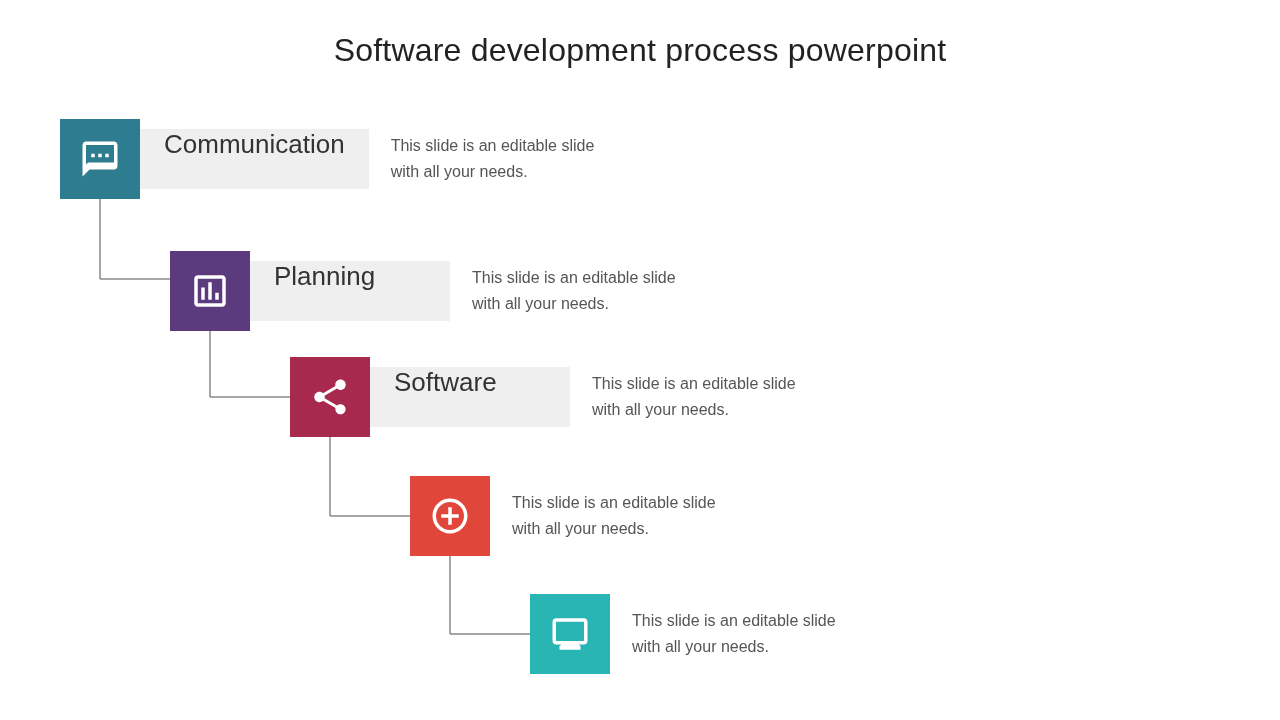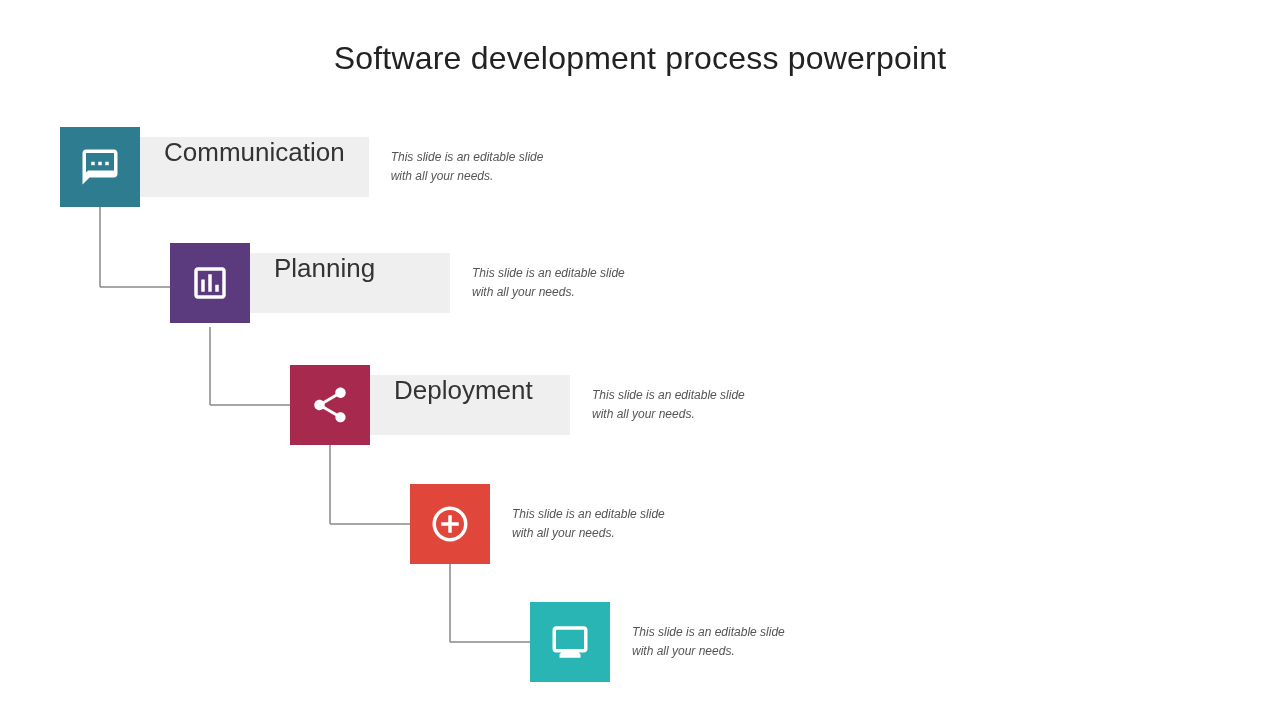--- a/index.html
+++ b/index.html
@@ -10,21 +10,21 @@
       font-family: 'Segoe UI', Arial, sans-serif;
       overflow: hidden;
       position: relative;
     }
 
     .page-title {
       text-align: center;
       font-size: 32px;
       font-weight: 400;
       color: #222;
-      padding-top: 40px;
+      padding-top: 32px;
       padding-bottom: 10px;
       letter-spacing: 0.2px;
     }
 
     .diagram-container {
       position: relative;
       width: 100%;
       height: 620px;
     }
 
@@ -69,36 +69,35 @@
       align-items: flex-start;
       padding: 0 24px;
       font-size: 26px;
       color: #333;
       font-weight: 400;
       min-width: 200px;
     }
 
     .step-description {
       margin-left: 22px;
-      font-size: 12px;
+      font-size: 16px;
       color: #555;
       line-height: 1.6;
-      font-style: italic;
     }
 
     
     .color-teal    { background-color: #2e7c8f; }
     .color-purple  { background-color: #5b3a7e; }
     .color-crimson { background-color: #a8294e; }
     .color-red     { background-color: #e0463a; }
     .color-cyan    { background-color: #2ab5b5; }
 
     
     .row-0 { left: 60px;  top: 40px;  }
-    .row-1 { left: 170px; top: 156px; }
+    .row-1 { left: 170px; top: 172px; }
     .row-2 { left: 290px; top: 278px; }
     .row-3 { left: 410px; top: 397px; }
     .row-4 { left: 530px; top: 515px; }
   </style>
 </head>
 <body>
 
 <h1 class="page-title">Software development process powerpoint</h1>
 
 <div class="diagram-container">
@@ -155,21 +154,21 @@
   </div>
 
   <div class="step-row row-2">
     <div class="step-icon-box color-crimson">
 
       <svg viewBox="0 0 24 24">
         <path d="M18 16.08c-.76 0-1.44.3-1.96.77L8.91 12.7c.05-.23.09-.46.09-.7s-.04-.47-.09-.7l7.05-4.11c.54.5 1.25.81 2.04.81 1.66 0 3-1.34 3-3s-1.34-3-3-3-3 1.34-3 3c0 .24.04.47.09.7L8.04 9.81C7.5 9.31 6.79 9 6 9c-1.66 0-3 1.34-3 3s1.34 3 3 3c.79 0 1.5-.31 2.04-.81l7.12 4.16c-.05.21-.08.43-.08.65 0 1.61 1.31 2.92 2.92 2.92s2.92-1.31 2.92-2.92-1.31-2.92-2.92-2.92z"></path>
       </svg>
     </div>
     <div class="step-label-box">
-      <span>Deployment</span>
+      <span>Software</span>
     </div>
     <div class="step-description">
       <span>This slide is an editable slide</span><br>
       <span>with all your needs.</span>
     </div>
   </div>
 
   <div class="step-row row-3">
     <div class="step-icon-box color-red">
 

